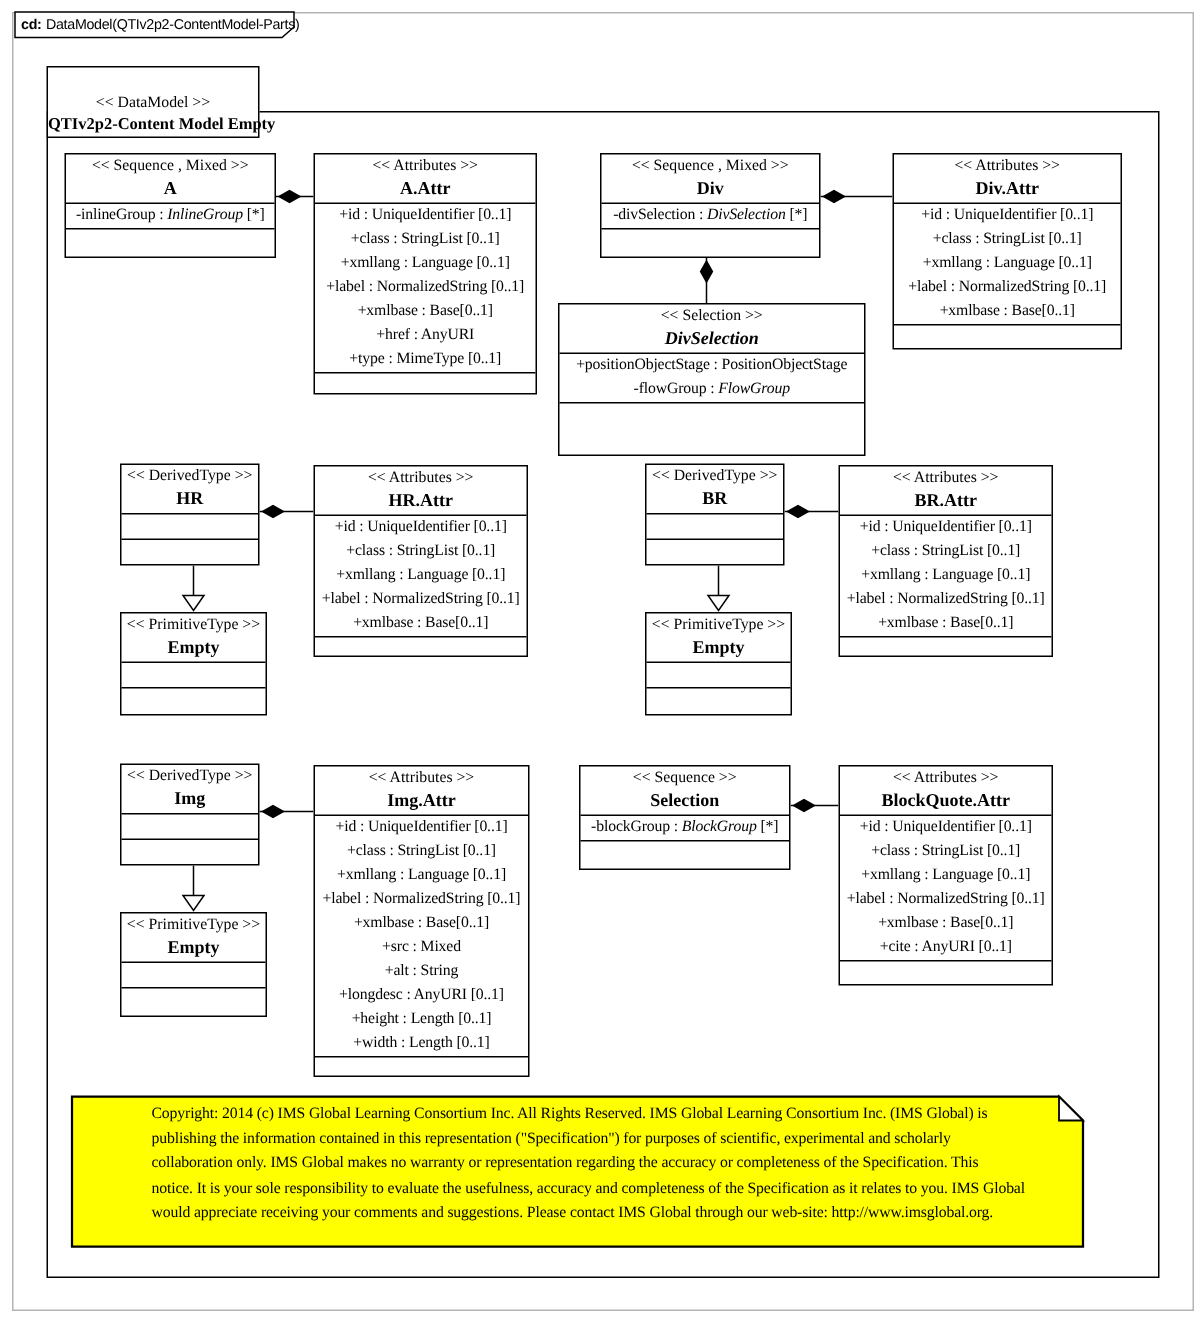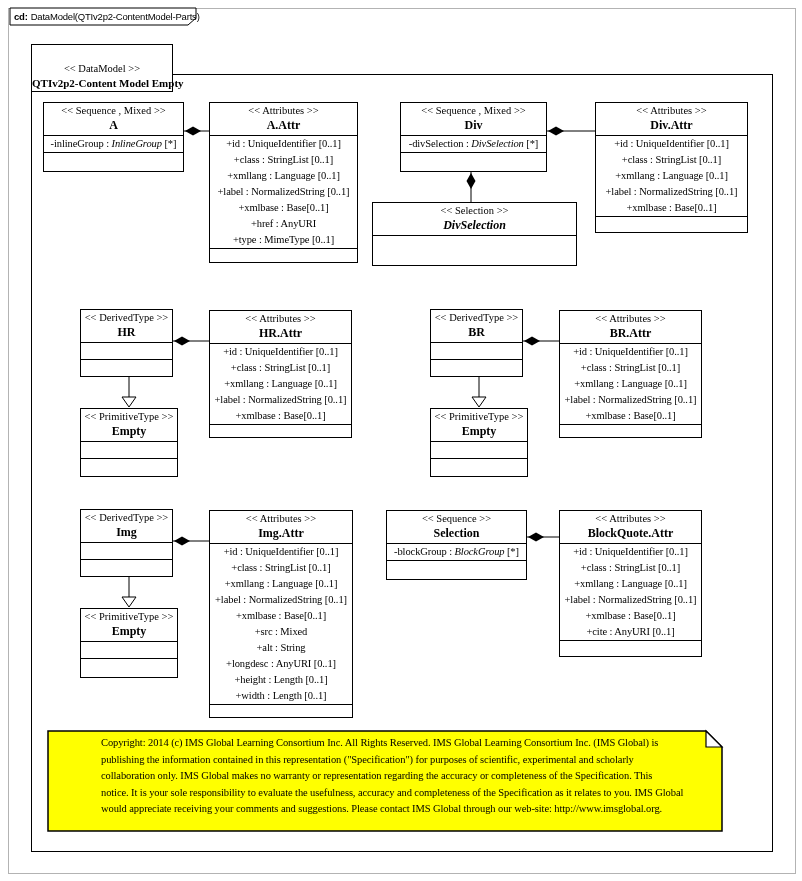--- a/index.html
+++ b/index.html
@@ -137,25 +137,29 @@
   <div class="at">
       <div class="attr-row"><span>+id : UniqueIdentifier  [0..1]</span></div>
       <div class="attr-row"><span>+class : StringList  [0..1]</span></div>
       <div class="attr-row"><span>+xmllang  : Language [0..1]</span></div>
       <div class="attr-row"><span>+label : NormalizedString  [0..1]</span></div>
       <div class="attr-row"><span>+xmlbase : Base[0..1]</span></div>
     </div>
   <div class="op"></div>
 </div>
 
-<div class="cls" style="left:372px;top:202px;width:205px;height:64px">
+<div class="cls" style="left:372px;top:202px;width:205px;height:102px">
   <div class="hd">
     <div class="st">&lt;&lt; Selection &gt;&gt;</div>
     <div class="nm it">DivSelection</div>
   </div>
+  <div class="at">
+      <div class="attr-row"><span>+positionObjectStage  : PositionObjectStage</span></div>
+      <div class="attr-row"><span>-flowGroup  : </span><em>FlowGroup</em></div>
+    </div>
   <div class="op"></div>
 </div>
 
 <div class="cls" style="left:80px;top:309px;width:93px;height:68px">
   <div class="hd">
     <div class="st">&lt;&lt; DerivedType &gt;&gt;</div>
     <div class="nm">HR</div>
   </div>
   <div class="at" style="height:16px"></div>
   <div class="op"></div>

